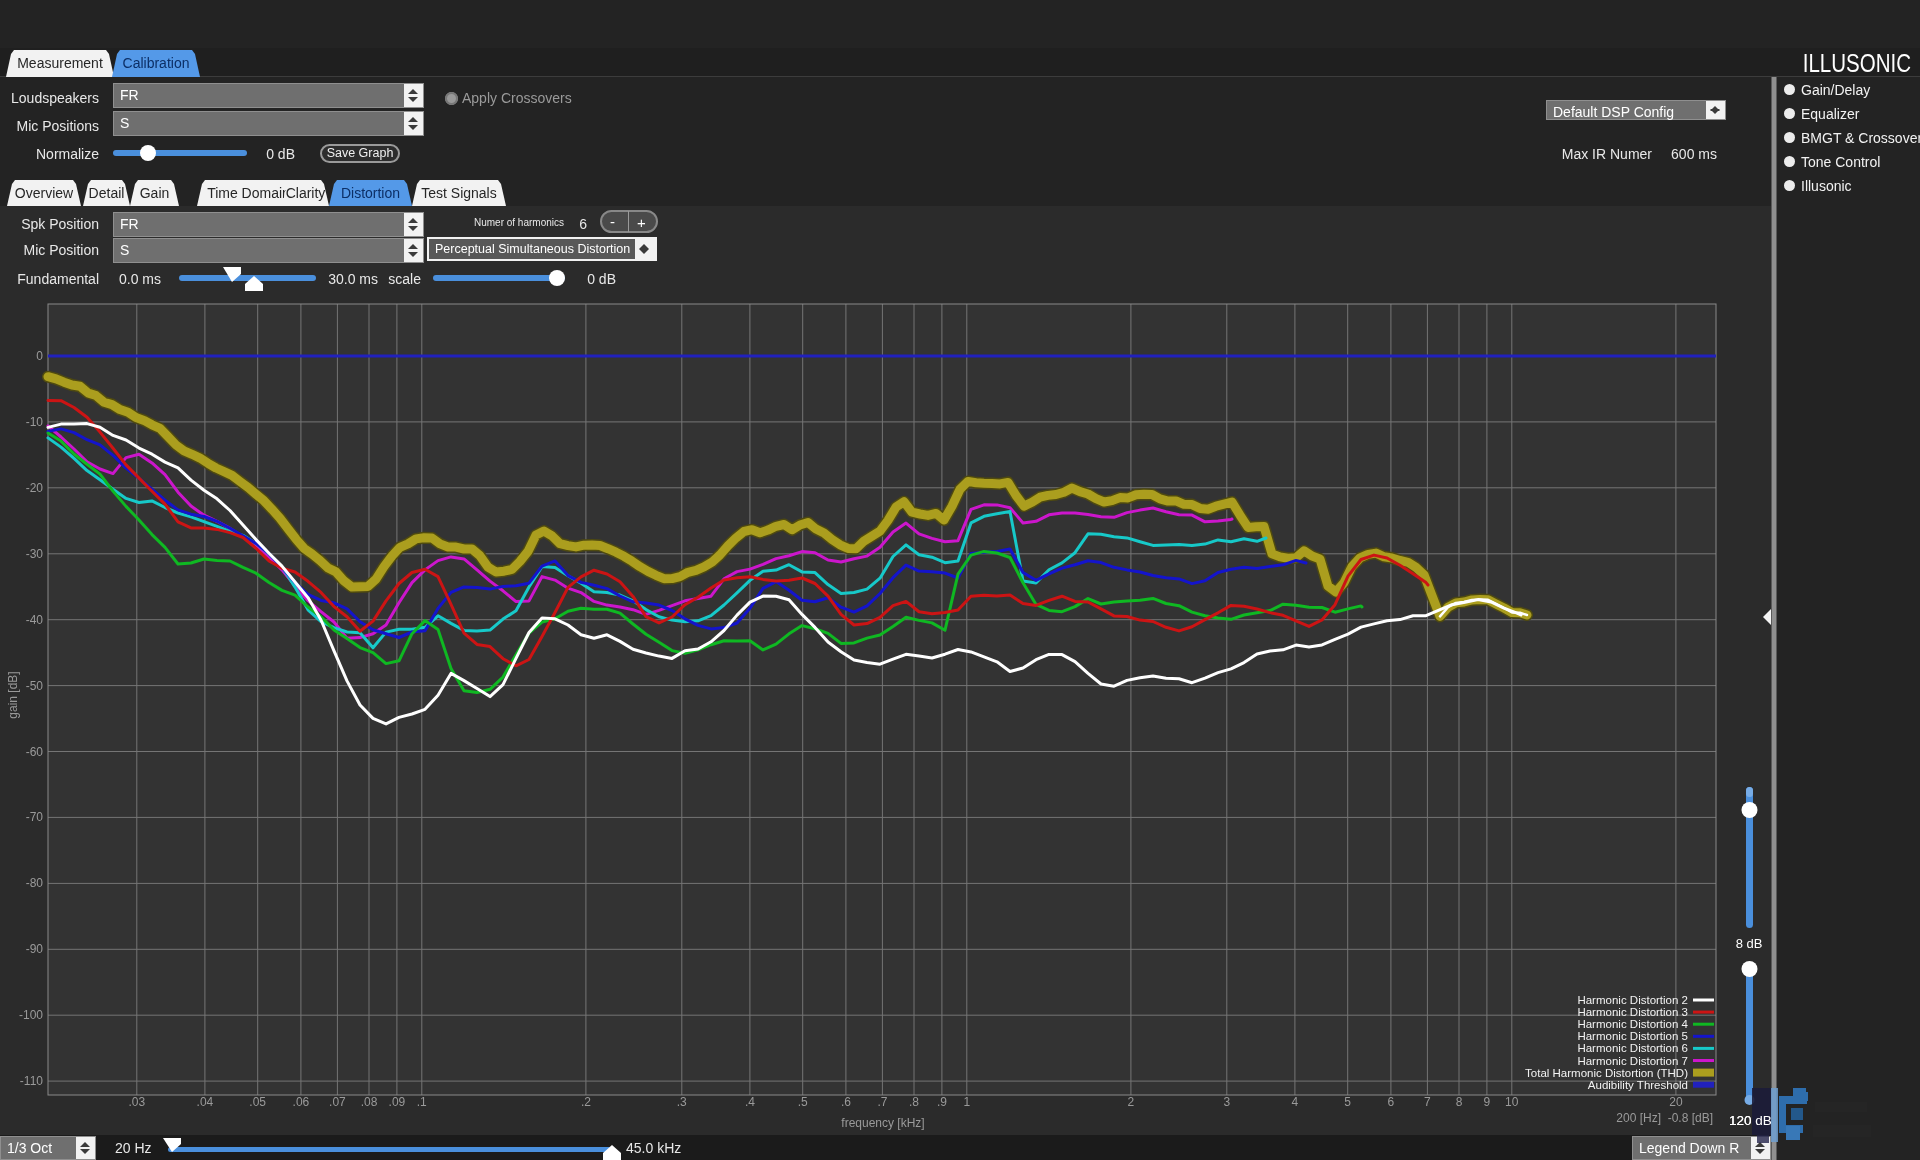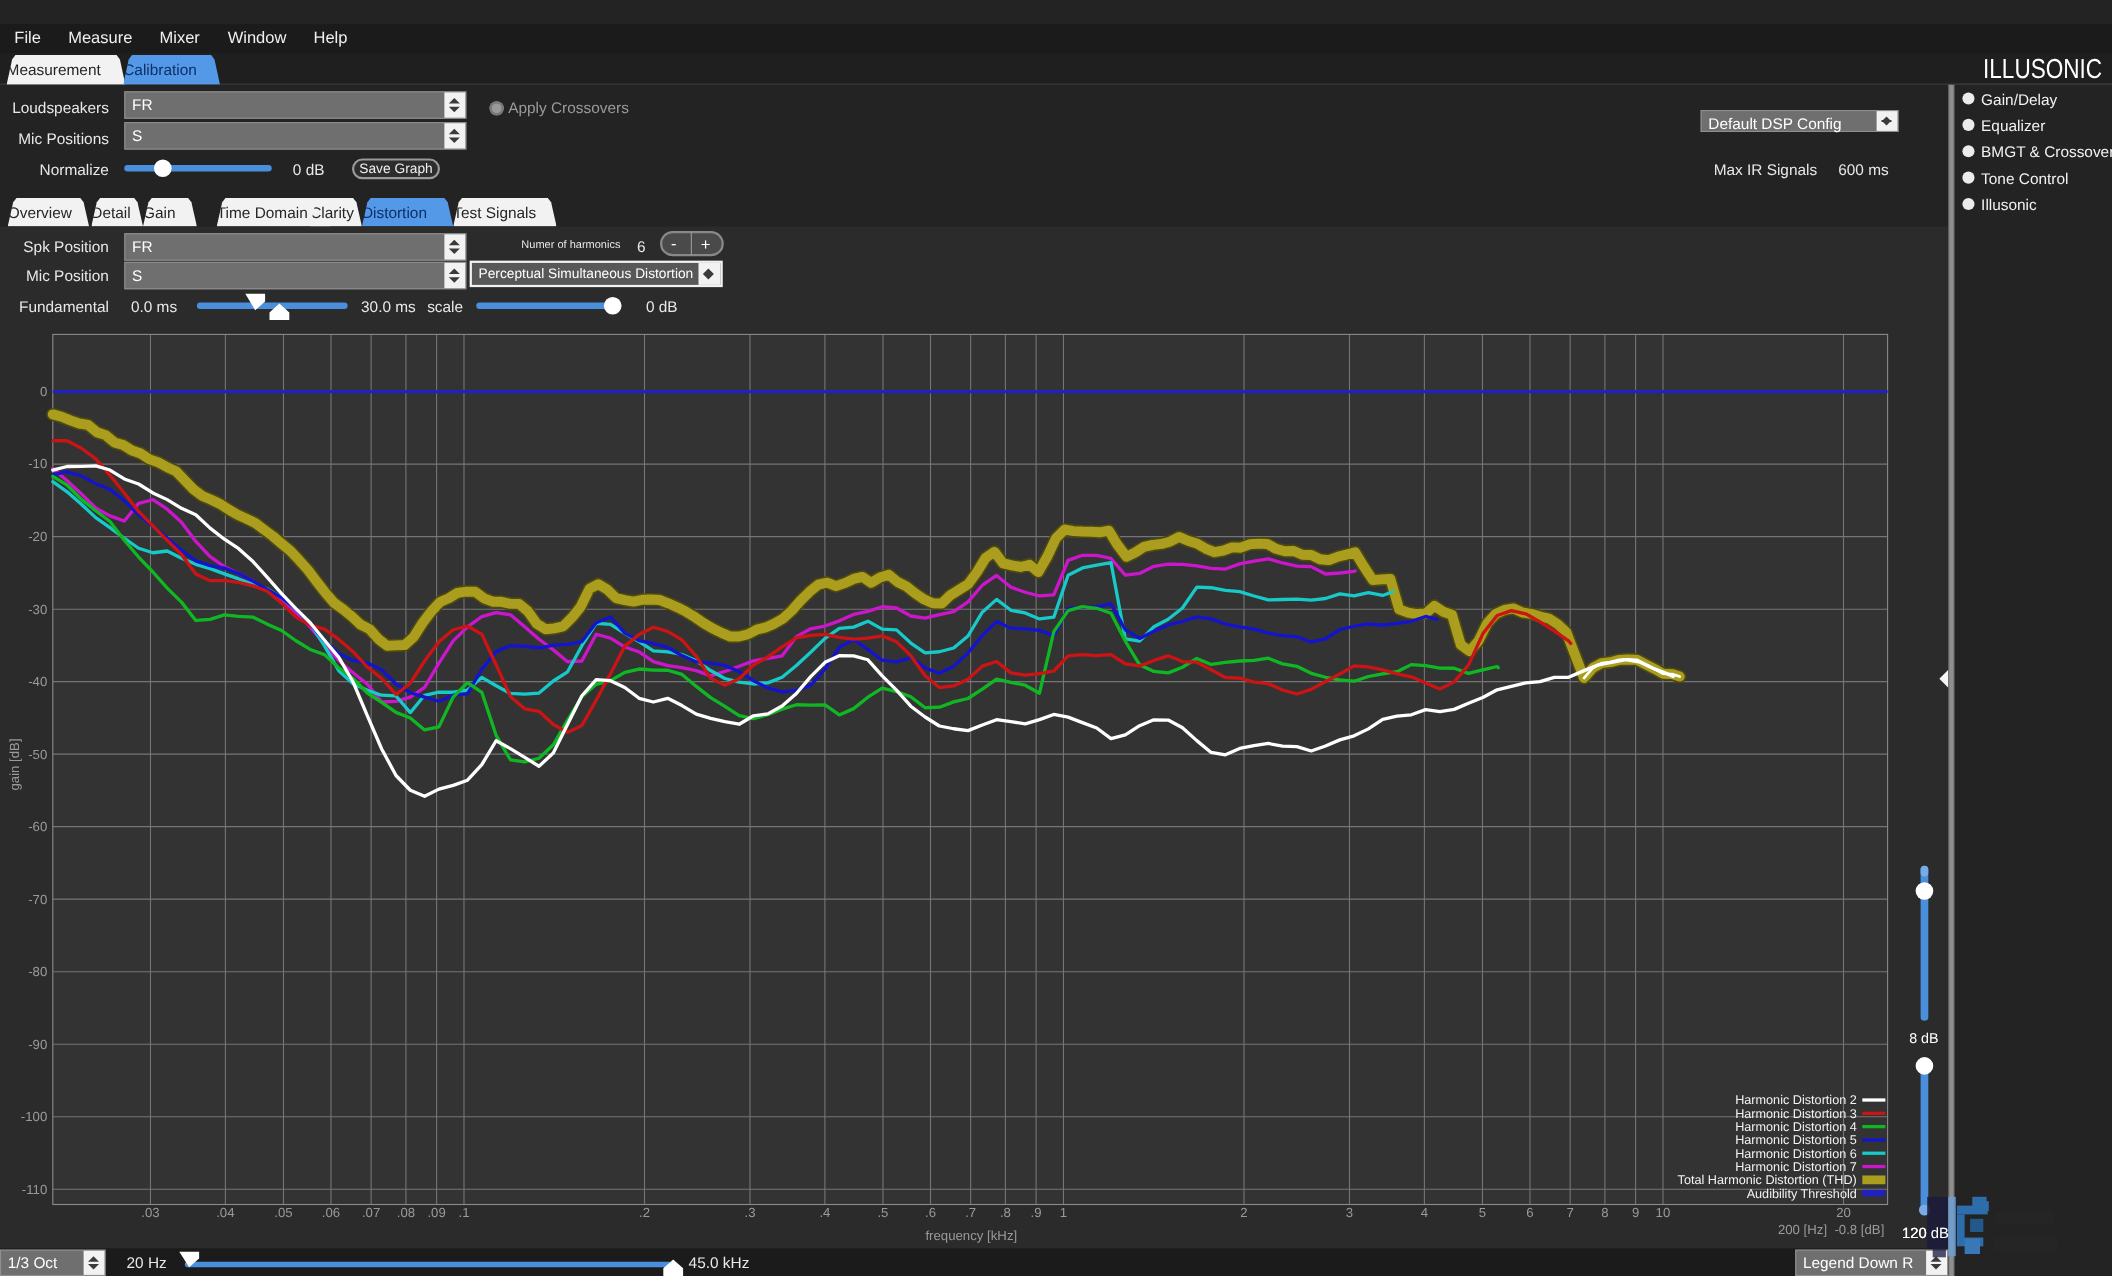--- a/index.html
+++ b/index.html
@@ -9,21 +9,21 @@
   color:#111; font-size:14px; }
 #menubar { position:absolute; left:0; top:22px; width:1920px; height:26px; background:#1b1b1b; }
 #menubar span { color:#f0f0f0; font-size:15px; position:absolute; top:4px; }
 #tabrow { position:absolute; left:0; top:48px; width:1920px; height:29px; background:#1f1f1f;
   border-bottom:1px solid #3c3c3c; }
 #chartpanel { position:absolute; left:0; top:206px; width:1771px; height:929px; background:#2b2b2b; }
 #bottombar { position:absolute; left:0; top:1135px; width:1771px; height:25px; background:#1b1b1b; }
 #sidebar { position:absolute; left:1777px; top:77px; width:143px; height:1083px; background:#232323; }
 #splitter { position:absolute; left:1771px; top:77px; width:6px; height:1083px; background:#8f8f8f;
   border-left:1px solid #5a5a5a; border-right:1px solid #5a5a5a; }
-.tab { position:absolute; color:#1d1d1d; text-align:left; line-height:26px;
+.tab { position:absolute; color:#1d1d1d; text-align:center; line-height:26px;
   clip-path:polygon(0 100%,5px 15%,8px 0,calc(100% - 8px) 0,calc(100% - 5px) 15%,100% 100%); background:#f2f2f2; }
 .tabw { background:#f2f2f2; color:#262626; }
 .tabb { background:#5499e8; color:#0c2f66; }
 .lbl { position:absolute; color:#e8e8e8; font-size:14px; }
 .glbl { position:absolute; color:#9a9a9a; font-size:14px; }
 .dd { position:absolute; background:#6f6f6f; border:1px solid #8f8f8f; color:#fff; }
 .dd span { position:absolute; left:6px; top:3px; }
 .dd .spin { position:absolute; right:0; top:0; bottom:0; width:19px; background:#f2f2f2; }
 .tri-up { position:absolute; left:4px; top:5px; width:0; height:0;
   border-left:5.5px solid transparent; border-right:5.5px solid transparent;
@@ -37,27 +37,20 @@
 .btn { position:absolute; background:#2d2d2d; border:2px solid #9a9a9a; border-radius:12px;
   color:#f0f0f0; text-align:center; }
 .radio { position:absolute; width:13px; height:13px; border-radius:7px; background:#ececec; }
 .tick { font-size:12px; fill:#9a9a9a; font-family:"Liberation Sans",sans-serif; }
 .leg { font-size:11.5px; fill:#f2f2f2; font-family:"Liberation Sans",sans-serif; }
 .sld { font-size:13px; fill:#fff; font-family:"Liberation Sans",sans-serif; }
 .sbitem { position:absolute; color:#f2f2f2; font-size:14px; white-space:nowrap; }
 .sbdot { position:absolute; width:11px; height:11px; border-radius:6px; background:#ececec; }
 </style></head><body>
 <div id="page">
-  <div id="menubar">
-    <span style="left:13px">File</span>
-      <span style="left:62px">Measure</span>
-    <span style="left:145px">Mixer</span>
-      <span style="left:207px">Window</span>
-    <span style="left:285px">Help</span>
-  </div>
   <div id="tabrow">
     <div class="tab tabw" style="left:6px;top:2px;width:108px;height:27px;font-size:14px">Measurement</div>
     <div class="tab tabb" style="left:112px;top:2px;width:88px;height:27px;font-size:14px">Calibration</div>
   </div>
   <div class="abs" style="left:1775px;top:49px;width:136px;height:26px;color:#fff;
     font-size:25px;text-align:right;transform:scaleX(0.82);transform-origin:right center">ILLUSONIC</div>
 
   <div class="lbl" style="right:1821px;top:90px">Loudspeakers</div>
   <div class="dd" style="left:113px;top:83px;width:311px;height:25px">
       <span style="font-size:14px">FR</span>
@@ -81,21 +74,21 @@
   <div class="btn" style="left:320px;top:144px;width:80px;height:19px;font-size:12.5px;line-height:15px">Save Graph</div>
   <div class="radio" style="left:445px;top:92px;background:#999;box-shadow:inset 0 0 0 2px #777"></div>
   <div class="glbl" style="left:462px;top:90px">Apply Crossovers</div>
   <div class="dd" style="left:1546px;top:100px;width:180px;height:20px">
       <span style="font-size:14px">Default DSP Config</span>
       <div class="spin">
         <div class="tri-up"></div>
         <div class="tri-dn"></div>
       </div>
     </div>
-  <div class="lbl" style="right:268px;top:146px">Max IR Signals</div>
+  <div class="lbl" style="right:268px;top:146px">Max IR Numer</div>
   <div class="lbl" style="right:203px;top:146px">600 ms</div>
 
   <div id="chartpanel"></div>
   <div id="tabrow2" class="abs" style="left:0;top:180px;width:730px;height:26px">
     <div class="tab tabw" style="left:7px;top:0px;width:74px;height:26px;font-size:14px">Overview</div>
     <div class="tab tabw" style="left:83px;top:0px;width:47px;height:26px;font-size:14px">Detail</div>
     <div class="tab tabw" style="left:130px;top:0px;width:49px;height:26px;font-size:14px">Gain</div>
     <div class="tab tabw" style="left:197px;top:0px;width:103px;height:26px;font-size:14px">Time Domain</div>
     <div class="tab tabw" style="left:282px;top:0px;width:47px;height:26px;font-size:14px">Clarity</div>
     <div class="tab tabb" style="left:329px;top:0px;width:83px;height:26px;font-size:14px">Distortion</div>

